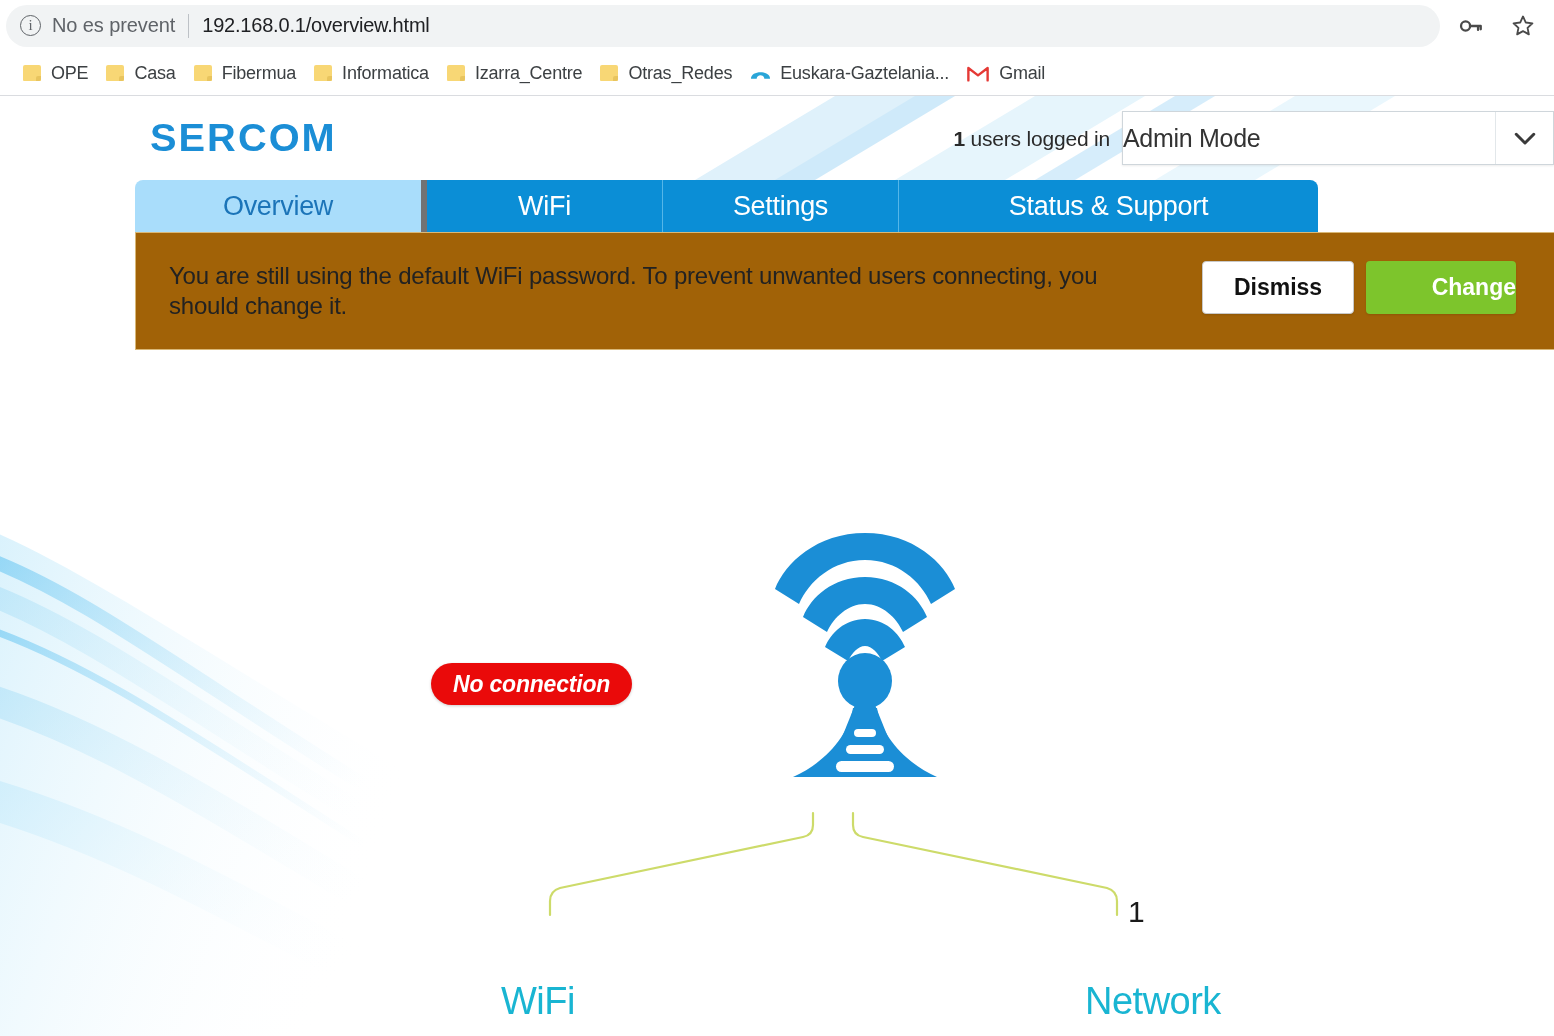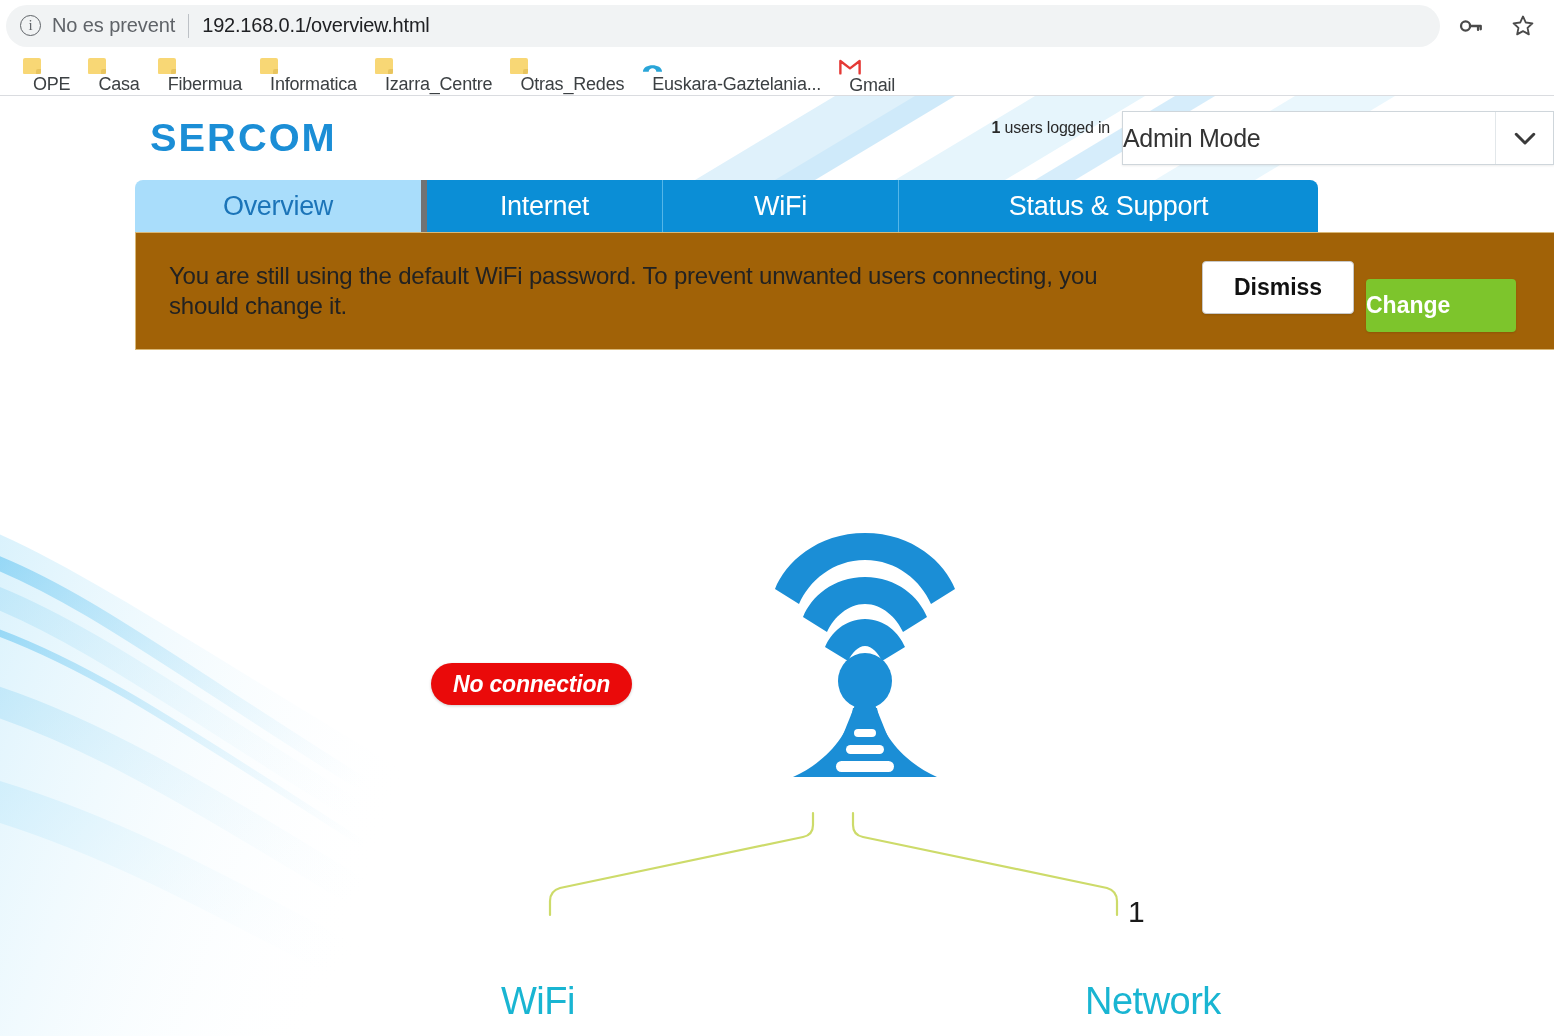--- a/index.html
+++ b/index.html
@@ -64,26 +64,25 @@
   }
   .chrome-ico { width: 26px; height: 26px; }
 
   #bookmarks-bar {
     position: absolute; top: 51px; left: 0;
     width: 1554px; height: 44px;
     display: flex; align-items: center;
     padding-left: 14px;
   }
   .bookmark {
-    display: flex; 
+    display: flex; align-items: center;
     height: 30px;
     padding: 0 9px;
     border-radius: 4px;
     cursor: default;
-    flex-direction: column;
   }
   .bm-label {
     font-size: 18px;
     color: #3c4043;
     margin-left: 10px;
     letter-spacing: -0.2px;
     white-space: nowrap;
   }
   .folder-ico {
     width: 18px; height: 16px;
@@ -119,22 +118,22 @@
   }
   #router-header-bg {
     position: absolute; top: 0; left: 135px;
     width: 1419px; height: 84px;
   }
   #sercom-logo {
     position: absolute; left: 150px; top: 24px;
     width: 262px; height: 38px;
   }
   #users-logged {
-    position: absolute; right: 444px; top: 13px;
-    font-size: 16px; color: #2a2a2a;
+    position: absolute; right: 444px; top: 24px;
+    font-size: 21px; color: #2a2a2a;
     letter-spacing: -0.2px;
     line-height: 38px;
   }
   #users-logged b { font-weight: bold; }
   #mode-select {
     position: absolute; right: 0; top: 15px;
     width: 432px; height: 54px;
     background: #ffffff;
     border: 1px solid #cfd6db;
     display: flex; align-items: center;
@@ -207,24 +206,23 @@
     cursor: pointer;
     box-shadow: 0 1px 2px rgba(0,0,0,.12);
   }
   #change-btn {
     width: 150px; height: 53px;
     background: #7dc52c;
     border: none;
     border-radius: 4px;
     font-size: 23px; font-weight: bold;
     color: #ffffff;
-    display: flex; align-items: center; justify-content: flex-start;
+    display: flex; align-items: center; justify-content: flex-end;
     cursor: pointer;
     box-shadow: 0 1px 2px rgba(0,0,0,.12);
-    margin-top: 18px;
   }
 
   
   #topology {
     position: absolute; top: 254px; left: 135px;
     width: 1419px; height: 686px;
   }
   #tower-icon {
     position: absolute; left: 630px; top: 155px;
     width: 200px; height: 280px;
@@ -384,24 +382,24 @@
         </svg>
       </span>
     </div>
   </div>
 
   <div id="navtabs">
     <div class="navtab active" style="width:292px;">
       <span>Overview</span>
     </div>
     <div class="navtab" style="width:236px;">
-      <span>Internet</span>
+      <span>WiFi</span>
     </div>
     <div class="navtab" style="width:236px;">
-      <span>WiFi</span>
+      <span>Settings</span>
     </div>
     <div class="navtab" style="width:419px;">
       <span>Status &amp; Support</span>
     </div>
   </div>
 
   <div id="warn-banner">
     <div id="warn-text">You are still using the default WiFi password. To prevent unwanted users connecting, you should change it.</div>
     <div id="warn-actions">
       <div id="dismiss-btn">

